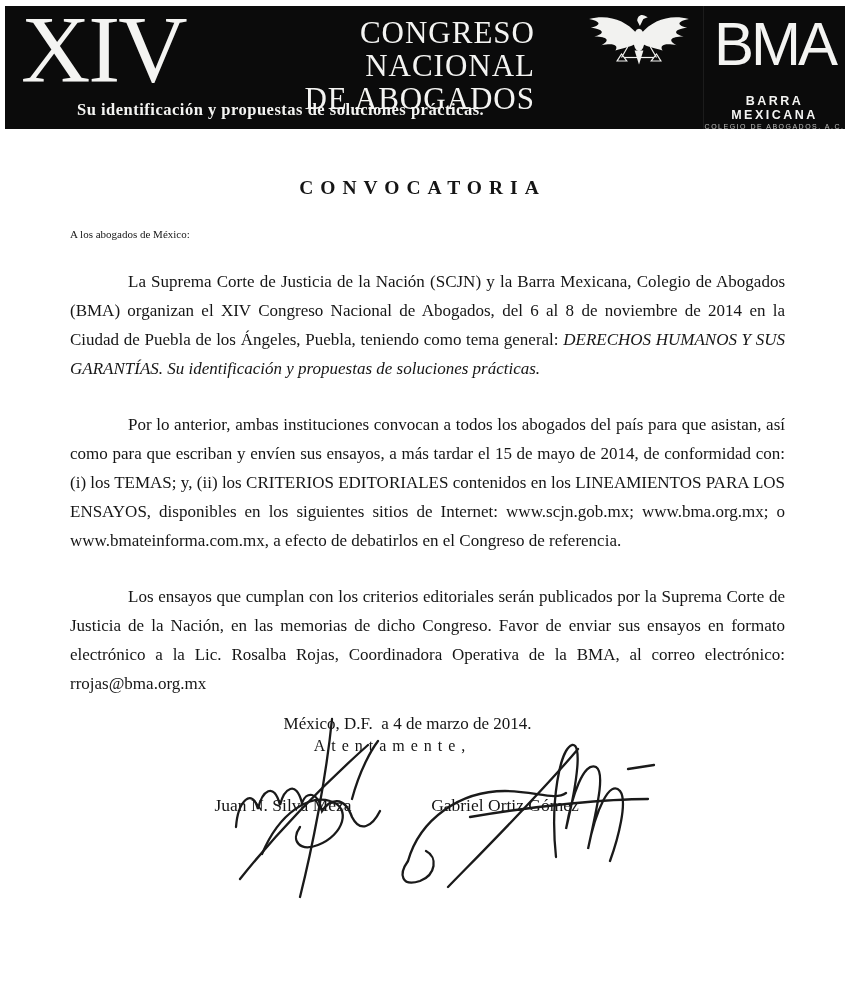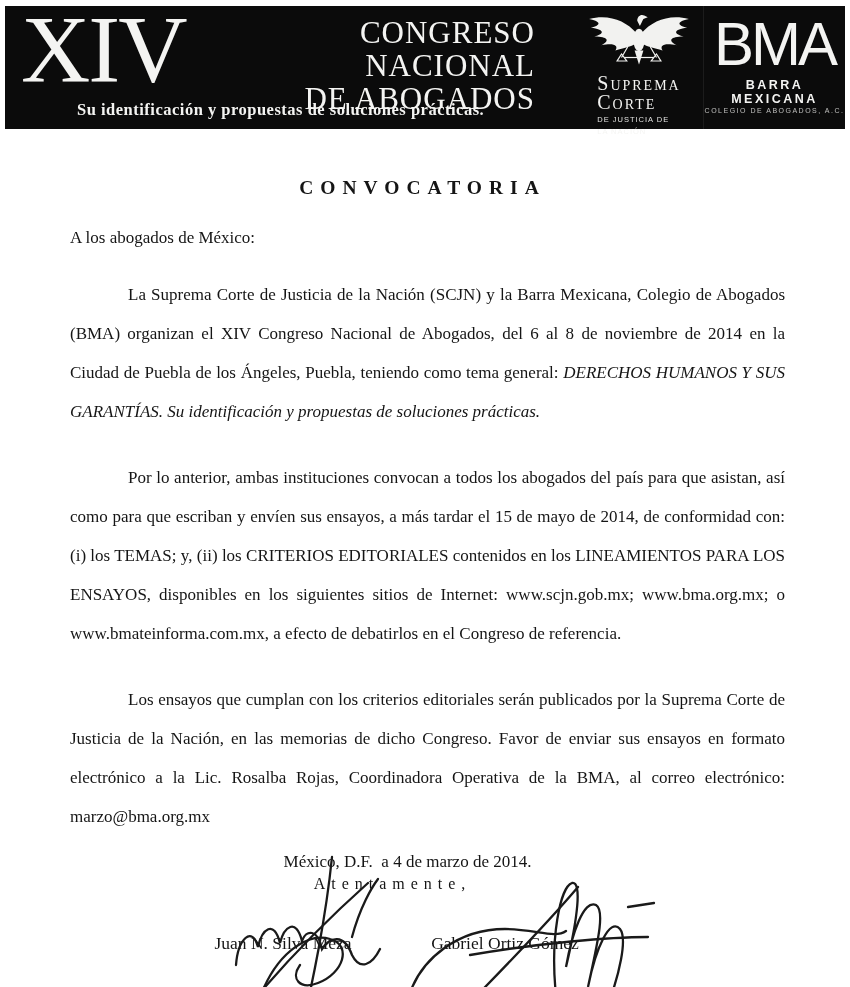--- a/index.html
+++ b/index.html
@@ -57,33 +57,33 @@
     font-family: "Liberation Serif", serif;
   }
   .scjn-line1, .scjn-line2 { font-variant: small-caps; font-size: 20px; line-height: 19px; letter-spacing: 2px; }
   .scjn-sub { font-size: 7.5px; letter-spacing: 1px; line-height: 9px; margin-top: 3px; font-family: "Liberation Sans", sans-serif; opacity: .92; }
   .bma-logo { flex: 1; text-align: center; padding-top: 10px; border-left: 1px solid #1c1c1c; }
   .bma-letters {
     font-family: "Liberation Sans", sans-serif;
     font-size: 60px; line-height: 58px; font-weight: 400; letter-spacing: -3px;
     transform: scaleY(1.02); display: inline-block;
   }
-  .bma-name { font-family: "Liberation Sans", sans-serif; font-size: 12.5px; letter-spacing: 2.5px; margin-top: 4px; font-weight: bold; }
+  .bma-name { font-family: "Liberation Sans", sans-serif; font-size: 12.5px; letter-spacing: 2.5px; margin-top: 20px; font-weight: bold; }
   .bma-subname { font-family: "Liberation Sans", sans-serif; font-size: 7px; letter-spacing: 1.5px; margin-top: 1px; opacity: .75; }
 
   
   .doc { position: absolute; left: 0; top: 129px; width: 850px; padding: 0 65px 0 70px; }
   .doc-title {
     margin: 48px 10px 12px 0; text-align: center;
     font-size: 19.5px; font-weight: bold; letter-spacing: 7px;
   }
-  .salutation { margin-top: 29px; font-size: 17px; }
+  .salutation { margin-top: 29px; font-size: 11px; }
   .para {
     margin: 27px 0 0 0;
-    font-size: 17px; line-height: 39px;
+    font-size: 17px; line-height: 29px;
     text-align: justify; text-indent: 58px;
   }
   .para .thm { font-style: italic; }
   .doc-link { color: #151515; cursor: pointer; }
 
   
   .closing-area { position: relative; margin-top: 16px; height: 225px; }
   .date-line { text-align: center; font-size: 17px; white-space: pre; padding-right: 40px; }
   .closing-line { text-align: center; font-size: 16px; letter-spacing: 6px; margin-top: 3px; padding-right: 70px; }
   .sig-row { display: flex; margin-top: 37px; }
@@ -122,45 +122,39 @@
             <path d="M63,10 C63,5 67,2 71,4 L75,6 L70,8 C68,12 67,14 66,16 Z"></path>
             <path d="M60,44 L65,60 L70,44 Z"></path>
           </g>
           <g stroke="#f2f2f0" stroke-width="1.4" fill="none">
             <path d="M52,40 L45,52 M45,48 l-5,8 h11 z"></path>
             <path d="M78,40 L85,52 M85,48 l5,8 h-11 z"></path>
             <path d="M48,52 L82,52"></path>
           </g>
         </svg>
       </span>
-      <div class="scjn-word">
-        <div class="scjn-line1">Suprema</div>
-        <div class="scjn-line2">Corte</div>
-        <div class="scjn-sub">DE JUSTICIA DE</div>
-        <div class="scjn-sub">LA NACIÓN</div>
-      </div>
     </div>
     <div class="bma-logo">
       <div class="bma-letters">BMA</div>
       <div class="bma-name">BARRA MEXICANA</div>
       <div class="bma-subname">COLEGIO DE ABOGADOS, A.C.</div>
     </div>
   </div>
 </div>
 
 <div class="doc">
   <div class="doc-title">CONVOCATORIA</div>
 
   <div class="salutation">A los abogados de México:</div>
 
   <p class="para"><span>La Suprema Corte de Justicia de la Nación (SCJN) y la Barra Mexicana, Colegio de Abogados (BMA) organizan el XIV Congreso Nacional de Abogados, del 6 al 8 de noviembre de 2014 en la Ciudad de Puebla de los Ángeles, Puebla, teniendo como tema general: </span><span class="thm">DERECHOS HUMANOS Y SUS GARANTÍAS. Su identificación y propuestas de soluciones prácticas.</span></p>
 
   <p class="para"><span>Por lo anterior, ambas instituciones convocan a todos los abogados del país para que asistan, así como para que escriban y envíen sus ensayos, a más tardar el 15 de mayo de 2014, de conformidad con: (i) los TEMAS; y, (ii) los CRITERIOS EDITORIALES contenidos en los LINEAMIENTOS PARA LOS ENSAYOS, disponibles en los siguientes sitios de Internet: </span><span class="doc-link">www.scjn.gob.mx</span><span>; </span><span class="doc-link">www.bma.org.mx</span><span>; o </span><span class="doc-link">www.bmateinforma.com.mx</span><span>, a efecto de debatirlos en el Congreso de referencia.</span></p>
 
-  <p class="para"><span>Los ensayos que cumplan con los criterios editoriales serán publicados por la Suprema Corte de Justicia de la Nación, en las memorias de dicho Congreso. Favor de enviar sus ensayos en formato electrónico a la Lic. Rosalba Rojas, Coordinadora Operativa de la BMA, al correo electrónico: </span><span class="doc-link">marzo@bma.org.mx</span></p>
+  <p class="para"><span>Los ensayos que cumplan con los criterios editoriales serán publicados por la Suprema Corte de Justicia de la Nación, en las memorias de dicho Congreso. Favor de enviar sus ensayos en formato electrónico a la Lic. Rosalba Rojas, Coordinadora Operativa de la BMA, al correo electrónico: </span><span class="doc-link">rrojas@bma.org.mx</span></p>
 
 
 
   <div class="closing-area">
     <div class="date-line">México, D.F.  a 4 de marzo de 2014.</div>
     <div class="closing-line">Atentamente,</div>
 
     <div class="sig-row">
       <div class="sig-col sig-col-left">
         <div class="sig-name">Juan N. Silva Meza</div>

